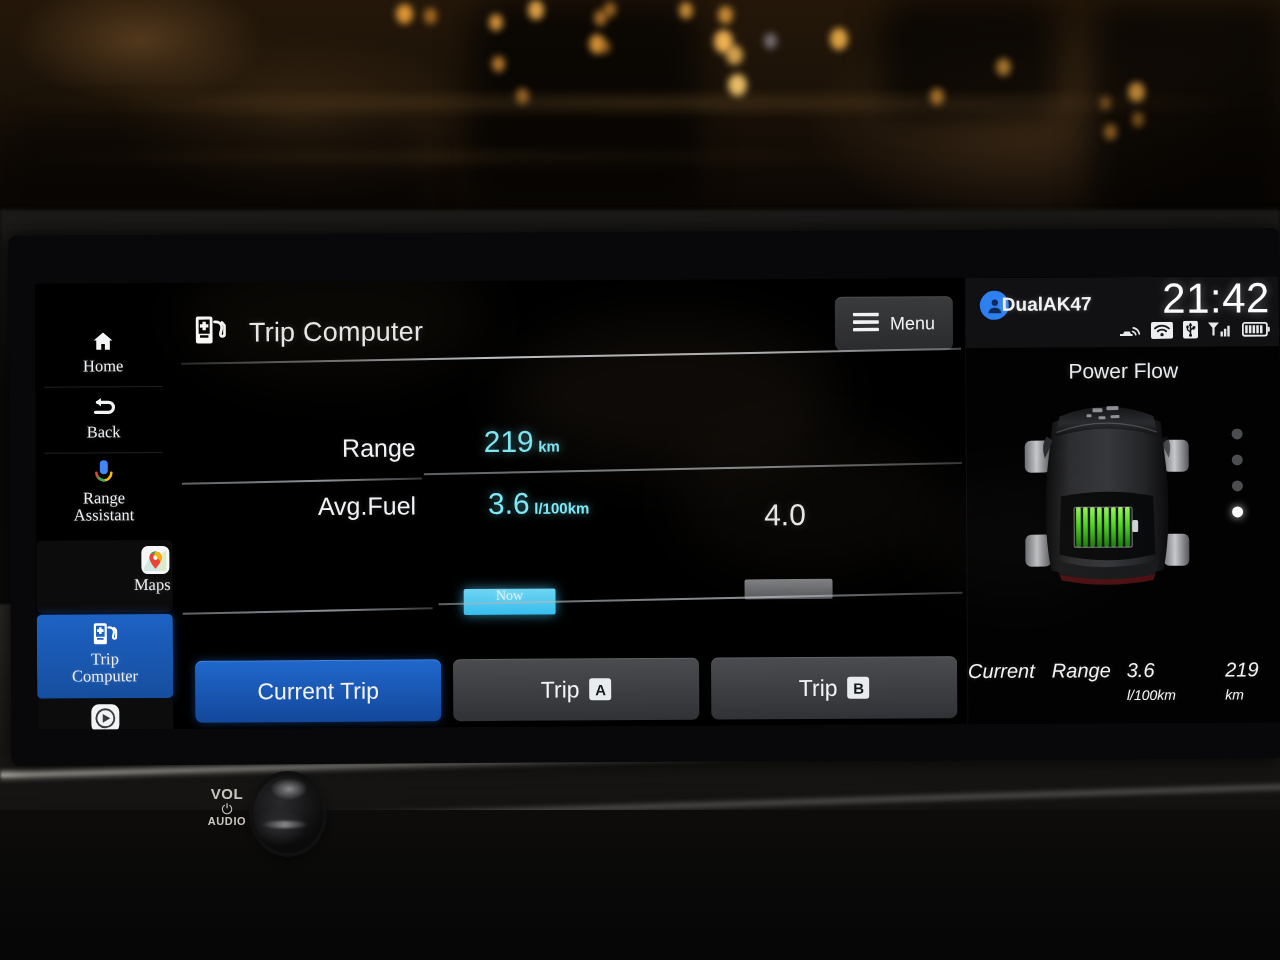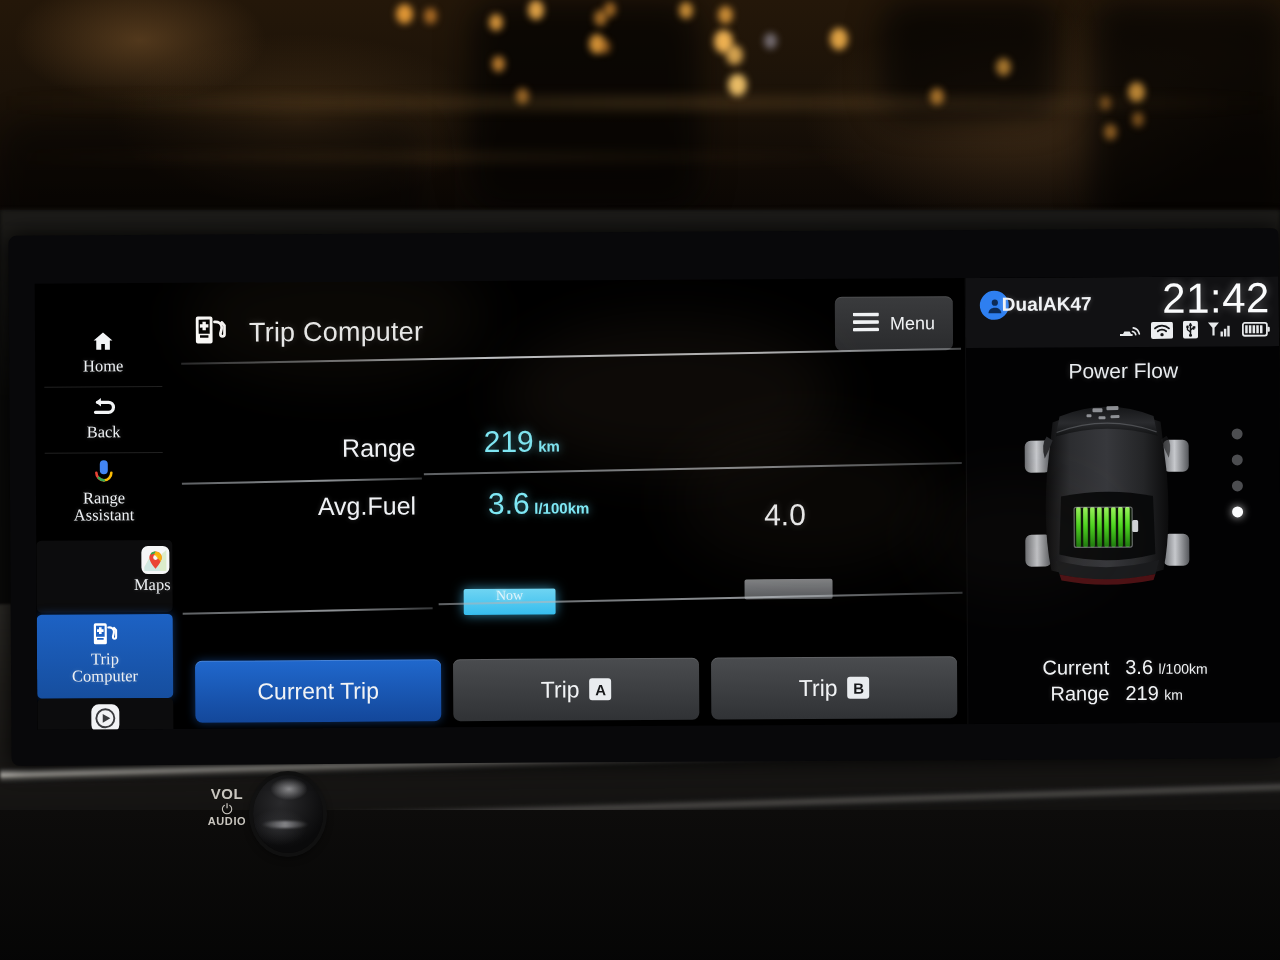--- a/index.html
+++ b/index.html
@@ -331,21 +331,21 @@
     display: flex; flex-direction: column; gap: 15px; align-items: center;
   }
   .dot { width: 11px; height: 11px; border-radius: 50%; background: #4c4d50; }
   .dot.on { background: #fbfcfd; box-shadow: 0 0 9px rgba(255,255,255,.8); }
 
   #rangeInfo {
     position: absolute; left: 0; bottom: 18px; width: 314px;
     display: flex; justify-content: center; gap: 16px;
   }
   #rangeInfo .lbls, #rangeInfo .vals {
-    display: flex; flex-direction: column; gap: 3px;
+    display: flex; flex-direction: row; gap: 17px; font-style: italic;
   }
   #rangeInfo .lbls { text-align: right; }
   #rangeInfo .lbls div, #rangeInfo .vals div {
     color: #f1f3f5; font-size: 20px; font-weight: 500;
     text-shadow: 0 0 5px rgba(255,255,255,.2);
   }
   #rangeInfo .vals div .u { font-size: 14px; }
 </style>
 </head>
 <body>

